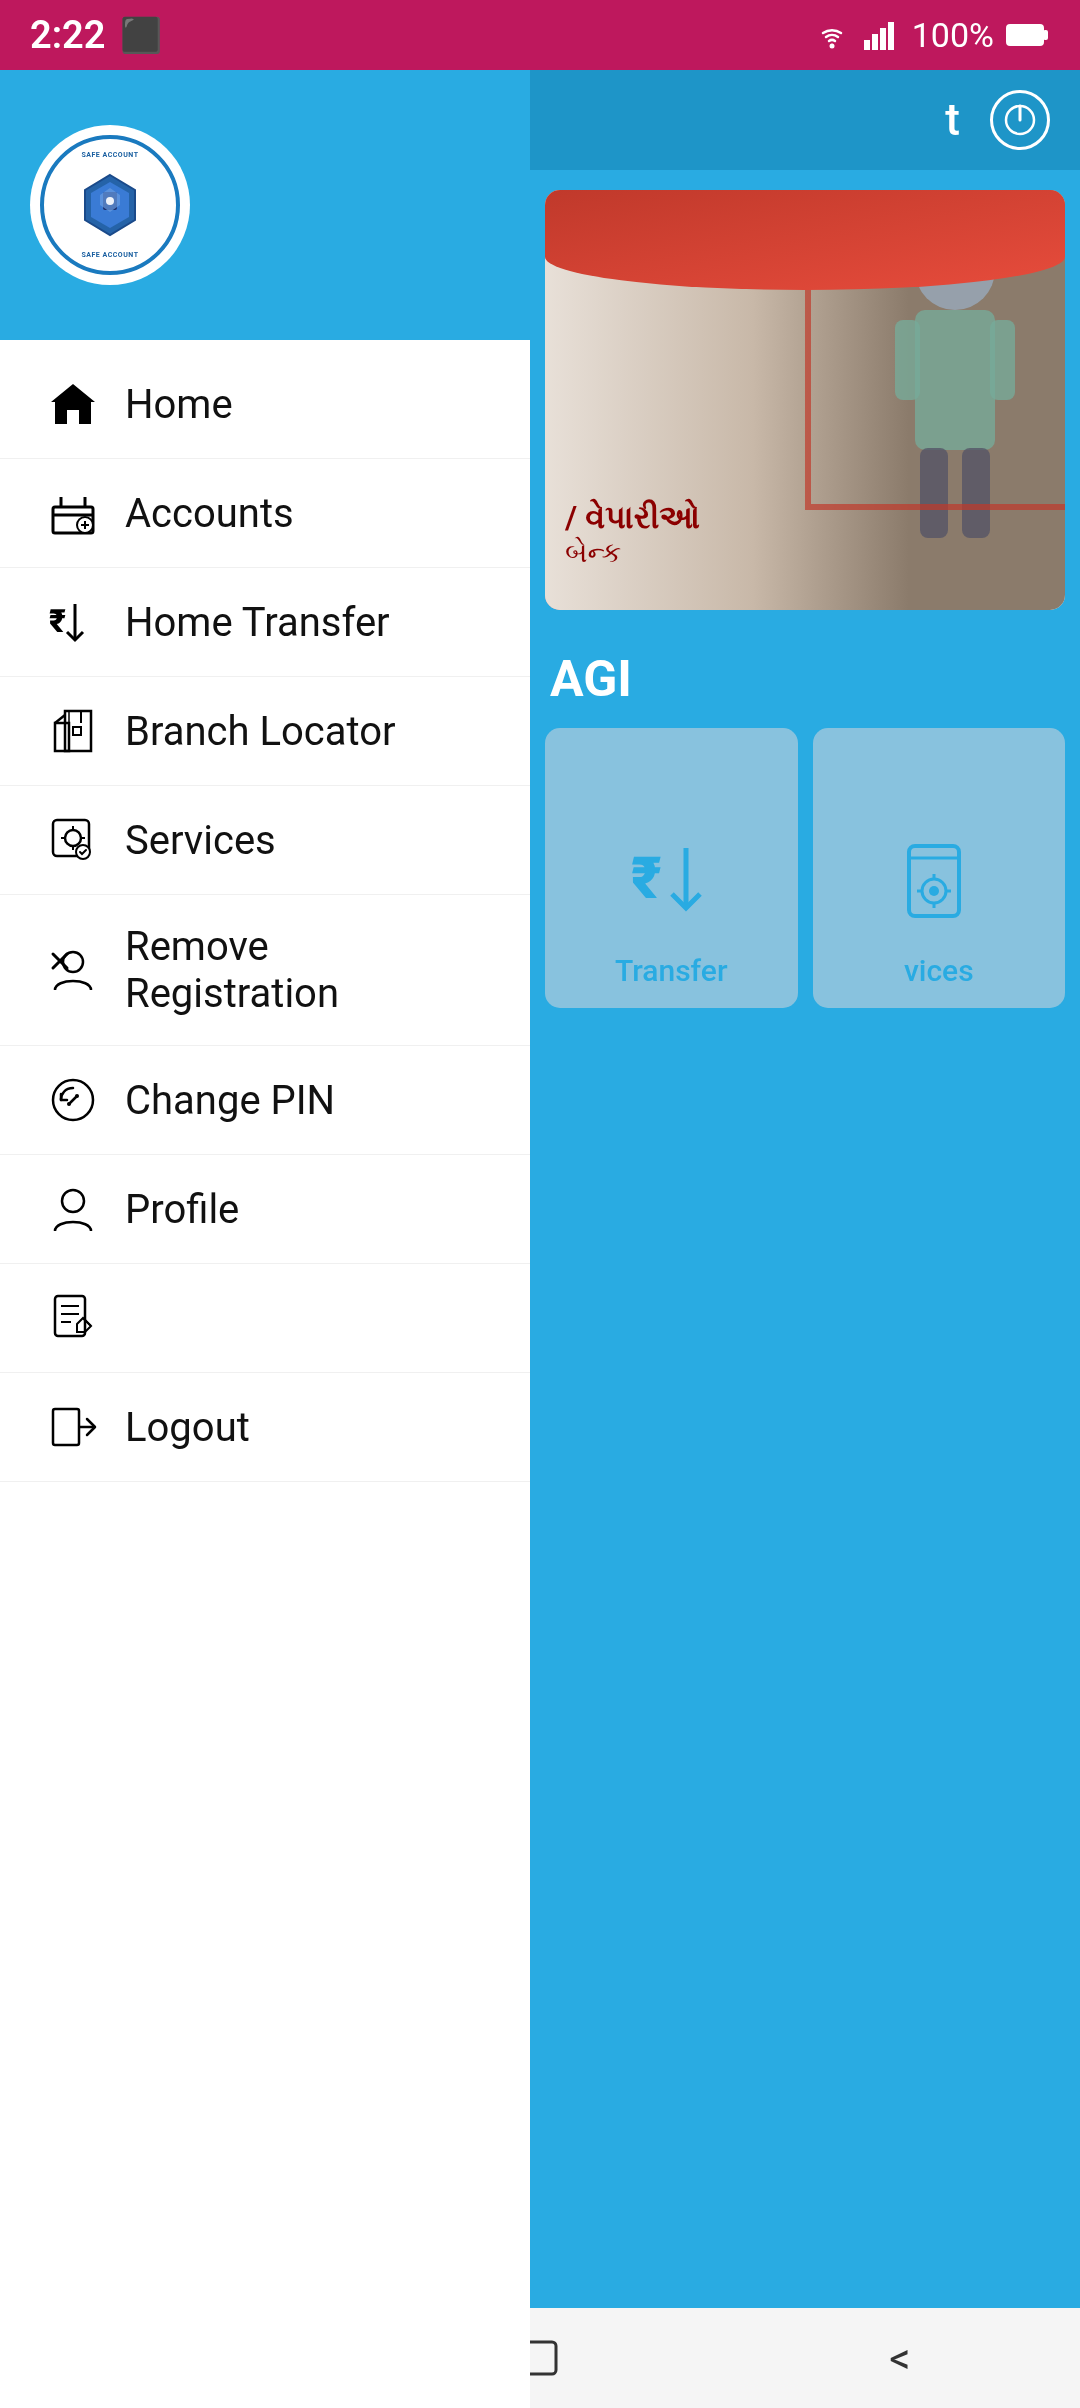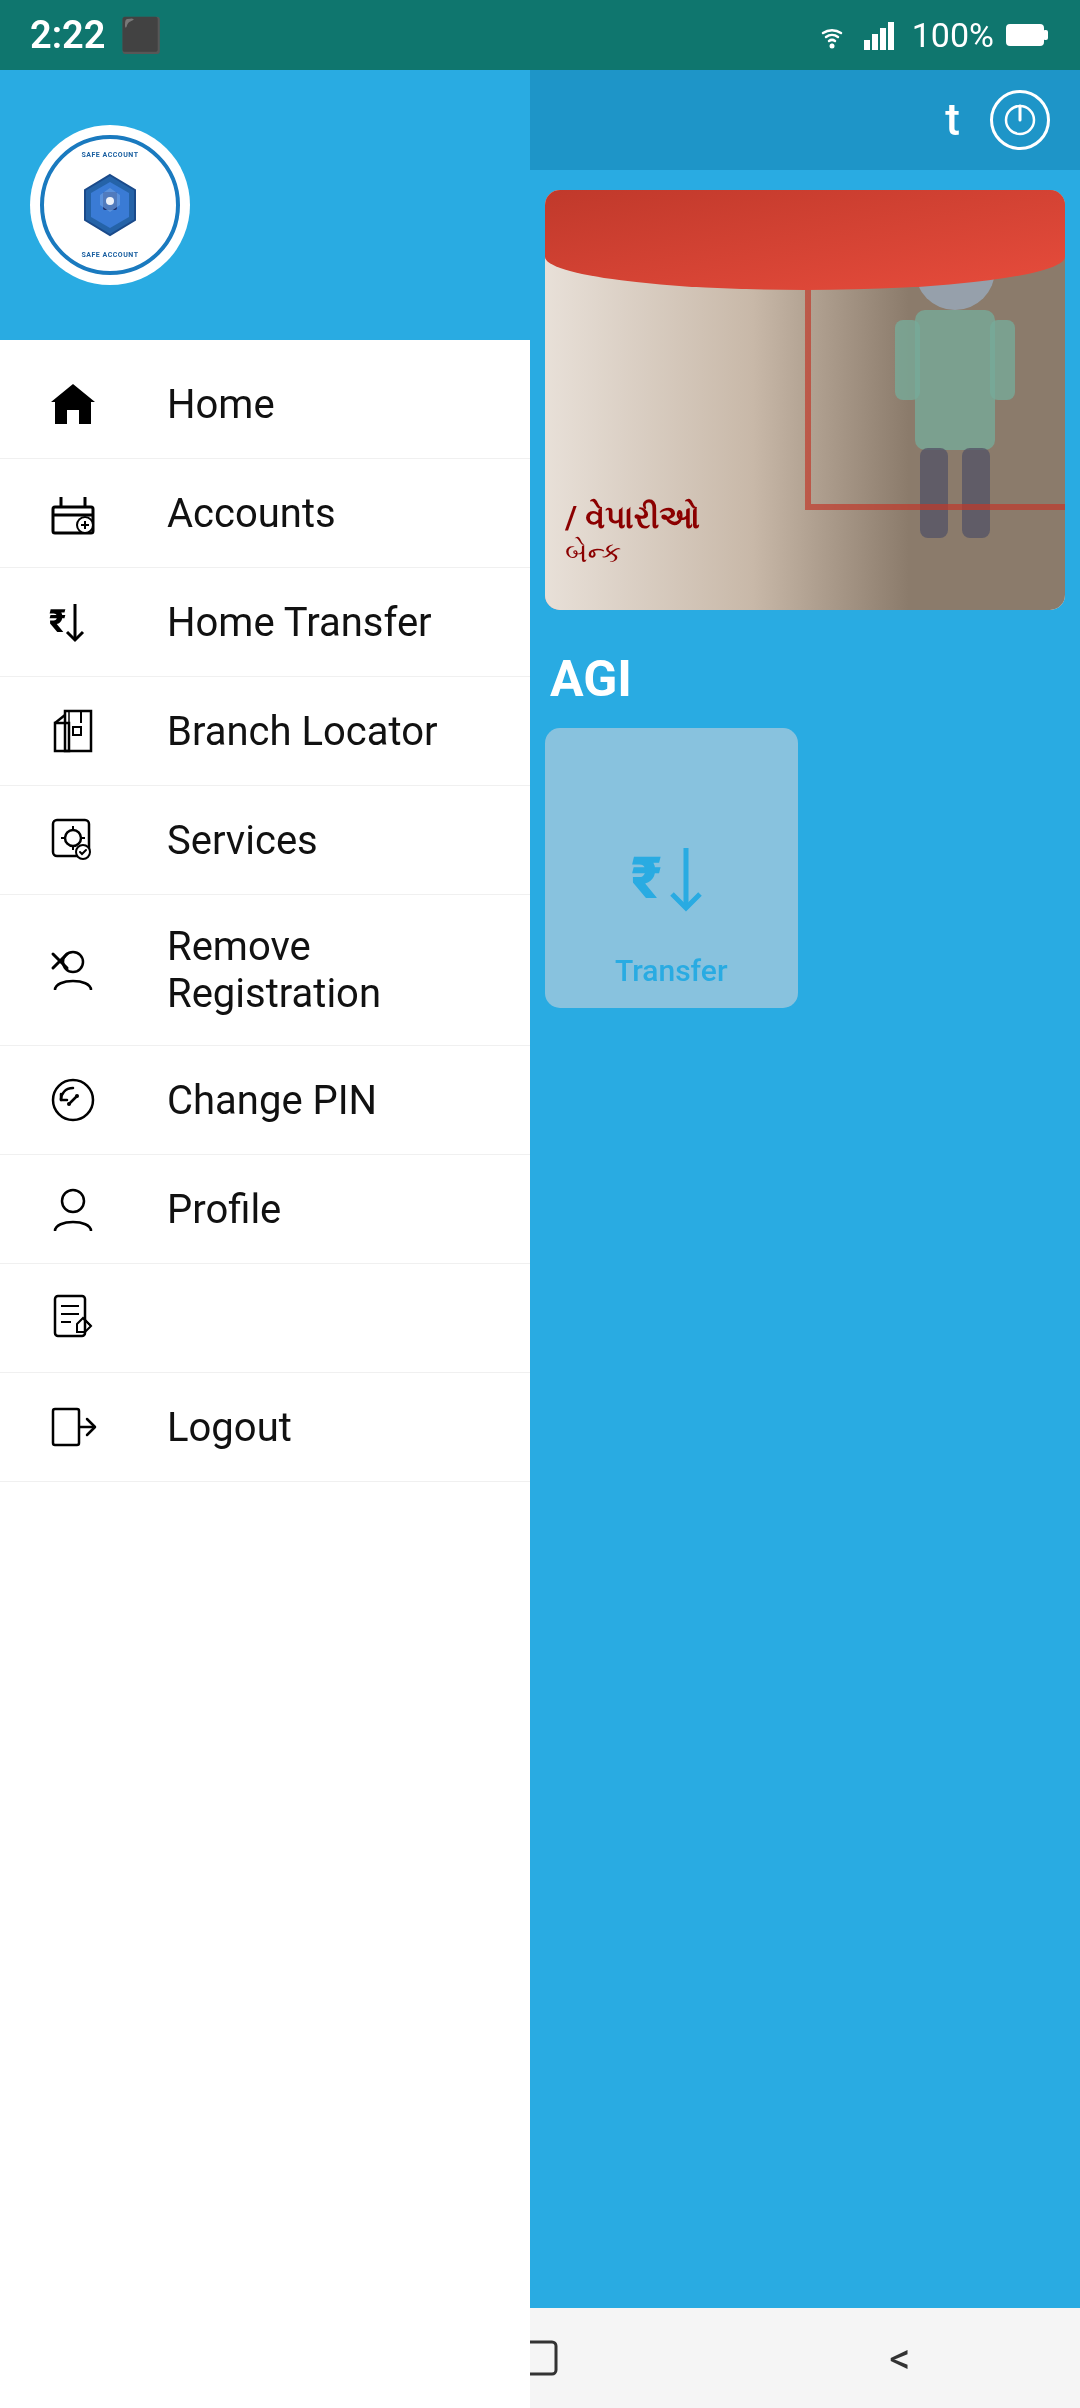--- a/index.html
+++ b/index.html
@@ -11,21 +11,21 @@
       font-family: 'Roboto', Arial, sans-serif;
       background: #29ABE2;
       overflow: hidden;
       position: relative;
     }
 
     
     .status-bar {
       width: 1080px;
       height: 70px;
-      background: #0f766e;
+      background: #be185d;
       display: flex;
       align-items: center;
       justify-content: space-between;
       padding: 0 30px;
       position: relative;
       z-index: 100;
     }
     .status-time {
       color: white;
       font-size: 38px;
@@ -128,21 +128,20 @@
       display: flex;
       align-items: center;
       justify-content: center;
       margin-right: 20px;
       flex-shrink: 0;
     }
     .nav-label {
       font-size: 40px;
       color: #111;
       font-weight: 400;
-      margin-left: 42px;
     }
 
     
     .right-panel {
       flex: 1;
       height: 2338px;
       background: #29ABE2;
       position: relative;
       overflow: hidden;
     }
@@ -493,20 +492,37 @@
         <div class="card-icon-rupee">
           <svg width="90" height="90" viewBox="0 0 90 90" fill="none">
             <text x="5" y="65" font-size="58" font-weight="900" fill="#29ABE2">₹</text>
             <line x1="60" y1="15" x2="60" y2="75" stroke="#29ABE2" stroke-width="5"></line>
             <polyline points="46,61 60,75 74,61" stroke="#29ABE2" stroke-width="5" fill="none"></polyline>
           </svg>
         </div>
         <span class="card-label card-label-teal">Transfer</span>
       </div>
 
+      <div class="service-card">
+        <div class="card-icon-gear">
+          <svg width="90" height="90" viewBox="0 0 90 90" fill="none">
+
+            <rect x="15" y="10" width="50" height="70" rx="6" stroke="#29ABE2" stroke-width="4" fill="none"></rect>
+            <line x1="15" y1="22" x2="65" y2="22" stroke="#29ABE2" stroke-width="3"></line>
+
+            <circle cx="40" cy="55" r="12" stroke="#29ABE2" stroke-width="3" fill="none"></circle>
+            <circle cx="40" cy="55" r="5" fill="#29ABE2"></circle>
+            <line x1="40" y1="38" x2="40" y2="43" stroke="#29ABE2" stroke-width="3"></line>
+            <line x1="40" y1="67" x2="40" y2="72" stroke="#29ABE2" stroke-width="3"></line>
+            <line x1="23" y1="55" x2="28" y2="55" stroke="#29ABE2" stroke-width="3"></line>
+            <line x1="52" y1="55" x2="57" y2="55" stroke="#29ABE2" stroke-width="3"></line>
+          </svg>
+        </div>
+        <span class="card-label card-label-teal">vices</span>
+      </div>
 
     </div>
 
   </div>
 
 </div>
 
 <div class="bottom-nav">
   <div class="bottom-nav-btn" style="font-size:36px;color:#333;letter-spacing:2px;">|||</div>
   <div class="bottom-nav-btn">

